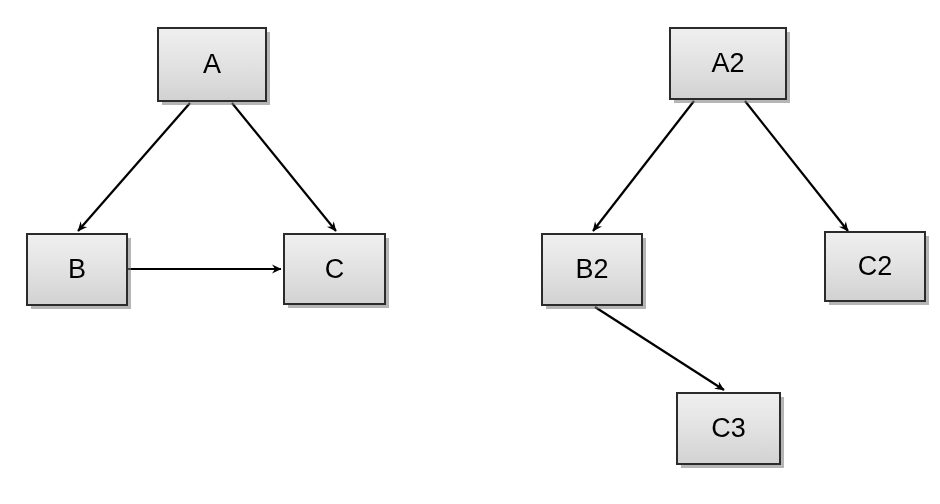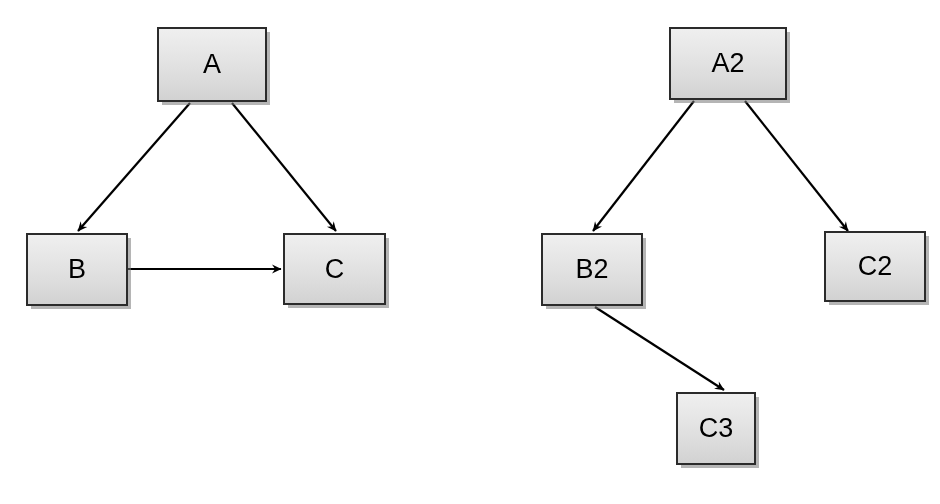--- a/index.html
+++ b/index.html
@@ -79,18 +79,18 @@
       </div>
       <div class="node" style="left: 669px; top: 27px; width: 118px; height: 73px;">
         <span class="node-label">A2</span>
       </div>
       <div class="node" style="left: 541px; top: 233px; width: 102px; height: 73px;">
         <span class="node-label">B2</span>
       </div>
       <div class="node" style="left: 798px; top: 231px; width: 102px; height: 71px; margin-left: 26px;">
         <span class="node-label">C2</span>
       </div>
-      <div class="node" style="left: 676px; top: 392px; width: 80px; height: 73px;">
+      <div class="node" style="left: 676px; top: 392px; width: 105px; height: 73px;">
         <span class="node-label">C3</span>
       </div>
     </div>
 
 </div>
 
 </body></html>

